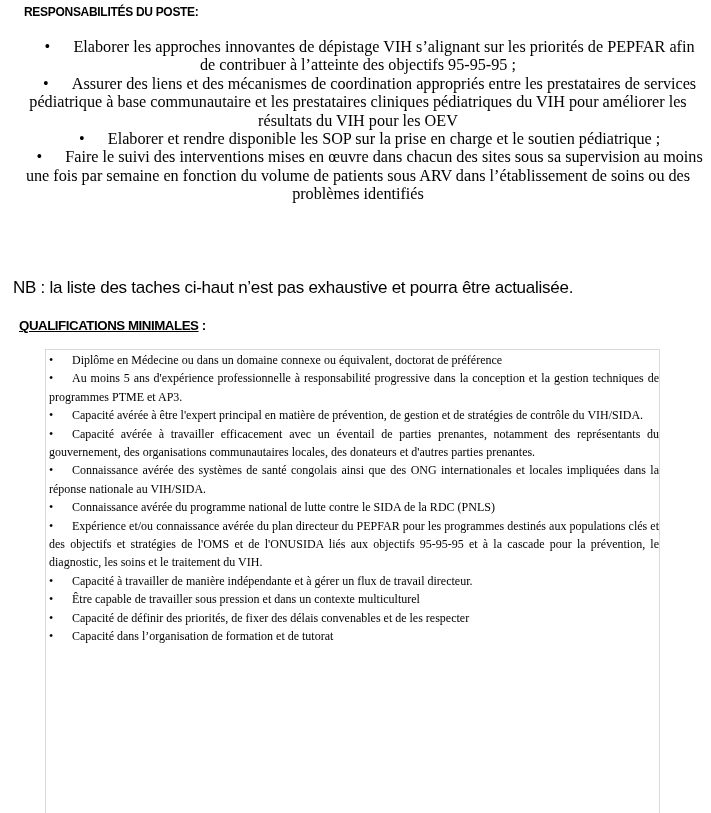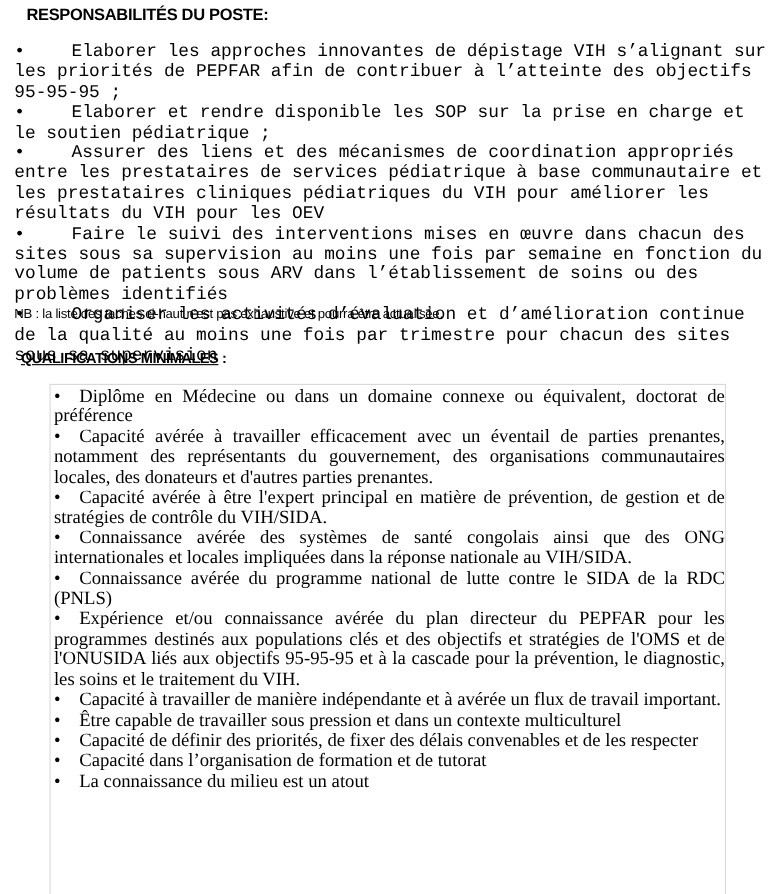--- a/index.html
+++ b/index.html
@@ -13,50 +13,51 @@
       overflow: hidden;
       position: relative;
       color: #000000;
     }
     .heading-resp {
       position: absolute;
       left: 24px;
       top: 5px;
       font-family: "Liberation Sans", sans-serif;
       font-weight: bold;
-      font-size: 15px;
+      font-size: 12px;
       letter-spacing: -0.3px;
       margin: 0;
     }
     .resp-list {
       position: absolute;
       left: 13px;
       top: 38px;
       width: 690px;
       margin: 0;
       padding: 0;
       list-style: none;
-      font-family: Liberation Mono, monospace;
+      font-family: Liberation Serif, serif;
       font-size: 16.2px;
       line-height: 18.4px;
+      text-align: center;
     }
     .resp-list li {
       margin: 0;
       padding: 0;
     }
     .resp-list .bullet {
       display: inline-block;
       width: 52px;
     }
     .nb-note {
       position: absolute;
       left: 13px;
       top: 278px;
       font-family: "Liberation Sans", sans-serif;
-      font-size: 12px;
+      font-size: 17px;
       letter-spacing: -0.25px;
       margin: 0;
     }
     .heading-qual {
       position: absolute;
       left: 19px;
       top: 318px;
       font-family: "Liberation Sans", sans-serif;
       font-weight: bold;
       font-size: 13.3px;
@@ -77,57 +78,56 @@
     }
     .qual-list {
       position: absolute;
       left: 49px;
       top: 351px;
       width: 610px;
       margin: 0;
       padding: 0;
       list-style: none;
       font-family: "Liberation Serif", serif;
-      font-size: 17px;
+      font-size: 12px;
       line-height: 18.4px;
       text-align: justify;
     }
     .qual-list li {
       margin: 0;
       padding: 0;
     }
     .qual-list .bullet {
       display: inline-block;
       width: 23px;
     }
   </style>
 </head>
 <body>
 
 <h2 class="heading-resp">RESPONSABILITÉS DU POSTE:</h2>
 
 <ul class="resp-list">
   <li><span class="bullet">•</span><span>Elaborer les approches innovantes de dépistage VIH s’alignant sur les priorités de PEPFAR afin de contribuer à l’atteinte des objectifs 95-95-95 ;</span></li>
+  <li><span class="bullet">•</span><span>Assurer des liens et des mécanismes de coordination appropriés entre les prestataires de services pédiatrique à base communautaire et les prestataires cliniques pédiatriques du VIH pour améliorer les résultats du VIH pour les OEV</span></li>
   <li><span class="bullet">•</span><span>Elaborer et rendre disponible les SOP sur la prise en charge et le soutien pédiatrique ;</span></li>
-  <li><span class="bullet">•</span><span>Assurer des liens et des mécanismes de coordination appropriés entre les prestataires de services pédiatrique à base communautaire et les prestataires cliniques pédiatriques du VIH pour améliorer les résultats du VIH pour les OEV</span></li>
   <li><span class="bullet">•</span><span>Faire le suivi des interventions mises en œuvre dans chacun des sites sous sa supervision au moins une fois par semaine en fonction du volume de patients sous ARV dans l’établissement de soins ou des problèmes identifiés</span></li>
-  <li><span class="bullet">•</span><span>Organiser les activités d’évaluation et d’amélioration continue de la qualité au moins une fois par trimestre pour chacun des sites sous sa supervision</span></li>
 </ul>
 
 <p class="nb-note">NB : la liste des taches ci-haut n’est pas exhaustive et pourra être actualisée.</p>
 
 <h2 class="heading-qual"><span class="ul">QUALIFICATIONS MINIMALES</span><span> :</span></h2>
 
 <div class="qual-box"></div>
 
 <ul class="qual-list">
   <li><span class="bullet">•</span><span>Diplôme en Médecine ou dans un domaine connexe ou équivalent, doctorat de préférence</span></li>
+  <li><span class="bullet">•</span><span>Au moins 5 ans d'expérience professionnelle à responsabilité progressive dans la conception et la gestion techniques de programmes PTME et AP3.</span></li>
+  <li><span class="bullet">•</span><span>Capacité avérée à être l'expert principal en matière de prévention, de gestion et de stratégies de contrôle du VIH/SIDA.</span></li>
   <li><span class="bullet">•</span><span>Capacité avérée à travailler efficacement avec un éventail de parties prenantes, notamment des représentants du gouvernement, des organisations communautaires locales, des donateurs et d'autres parties prenantes.</span></li>
-  <li><span class="bullet">•</span><span>Capacité avérée à être l'expert principal en matière de prévention, de gestion et de stratégies de contrôle du VIH/SIDA.</span></li>
   <li><span class="bullet">•</span><span>Connaissance avérée des systèmes de santé congolais ainsi que des ONG internationales et locales impliquées dans la réponse nationale au VIH/SIDA.</span></li>
   <li><span class="bullet">•</span><span>Connaissance avérée du programme national de lutte contre le SIDA de la RDC (PNLS)</span></li>
   <li><span class="bullet">•</span><span>Expérience et/ou connaissance avérée du plan directeur du PEPFAR pour les programmes destinés aux populations clés et des objectifs et stratégies de l'OMS et de l'ONUSIDA liés aux objectifs 95-95-95 et à la cascade pour la prévention, le diagnostic, les soins et le traitement du VIH.</span></li>
-  <li><span class="bullet">•</span><span>Capacité à travailler de manière indépendante et à avérée un flux de travail important.</span></li>
+  <li><span class="bullet">•</span><span>Capacité à travailler de manière indépendante et à gérer un flux de travail directeur.</span></li>
   <li><span class="bullet">•</span><span>Être capable de travailler sous pression et dans un contexte multiculturel</span></li>
   <li><span class="bullet">•</span><span>Capacité de définir des priorités, de fixer des délais convenables et de les respecter</span></li>
   <li><span class="bullet">•</span><span>Capacité dans l’organisation de formation et de tutorat</span></li>
-  <li><span class="bullet">•</span><span>La connaissance du milieu est un atout</span></li>
 </ul>
 
 </body></html>

